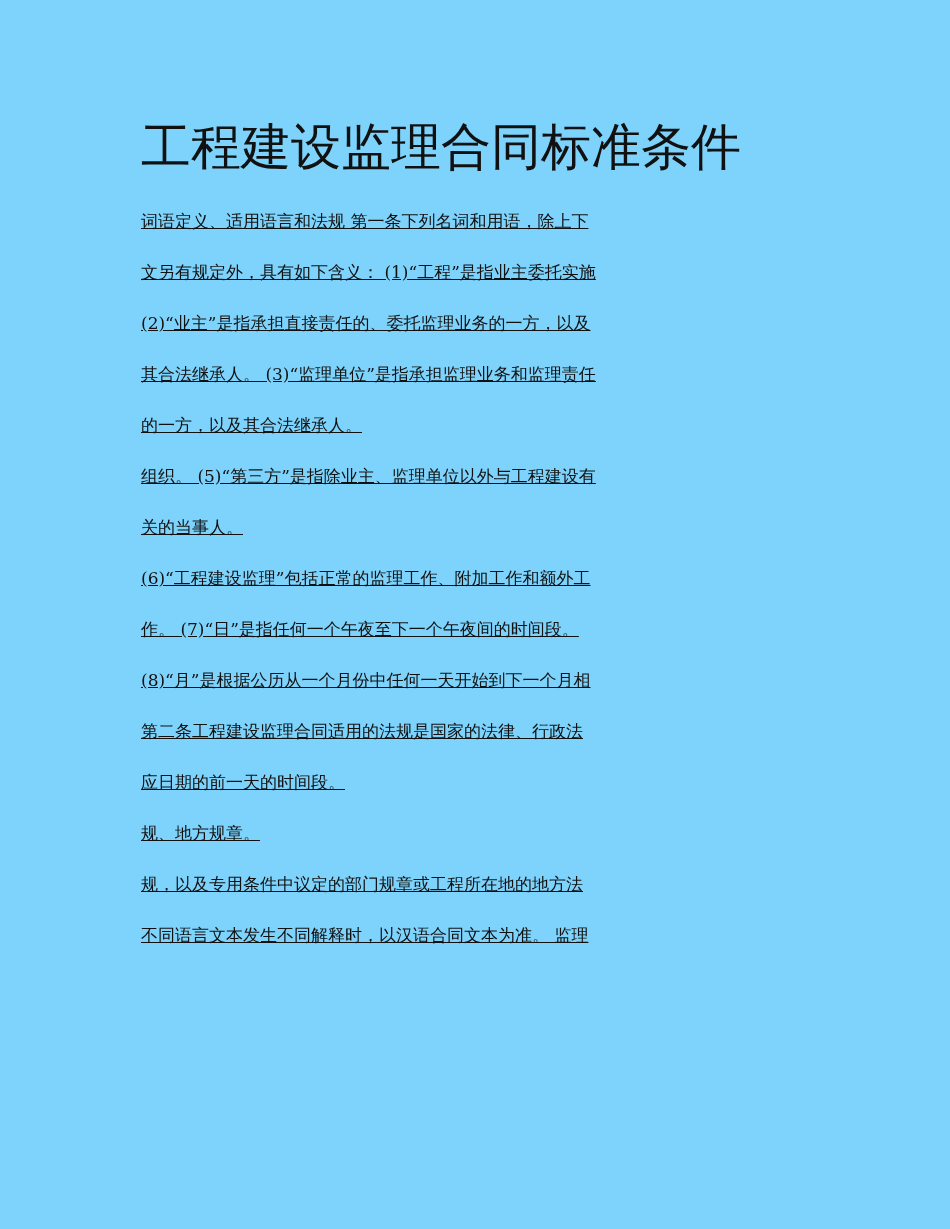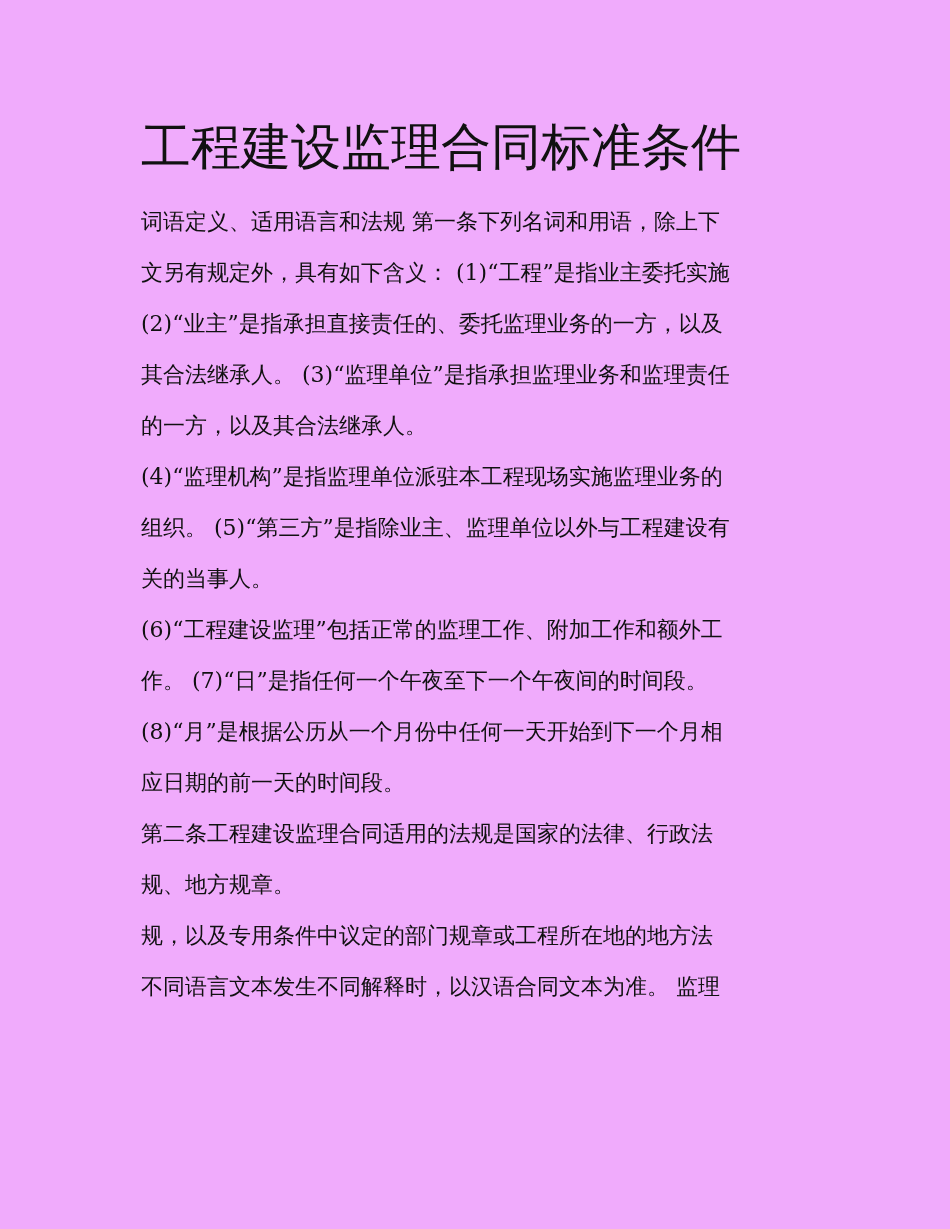--- a/index.html
+++ b/index.html
@@ -14,21 +14,21 @@
       overflow: hidden;
       color: #111111;
       font-family: "DejaVu Serif", "Liberation Serif", serif;
     }
     .page {
       position: absolute;
       left: 0;
       top: 0;
       width: 950px;
       height: 1229px;
-      background: #f0abfc;
+      background: #7dd3fc;
     }
     .title {
       position: absolute;
       left: 141px;
       top: 116px;
       font-size: 50px;
       line-height: 62px;
       white-space: nowrap;
       letter-spacing: 0px;
       font-weight: normal;
@@ -36,41 +36,41 @@
     }
     .body-text {
       position: absolute;
       left: 141px;
       top: 196px;
       width: 680px;
     }
     .line {
       height: 51px;
       line-height: 51px;
-      font-size: 22px;
+      font-size: 17px;
       white-space: nowrap;
+      text-decoration: underline;
     }
   </style>
 </head>
 <body>
 
 <div class="page">
   <h1 class="title">工程建设监理合同标准条件</h1>
 
   <div class="body-text">
     <div class="line">词语定义、适用语言和法规 第一条下列名词和用语，除上下</div>
     <div class="line">文另有规定外，具有如下含义： (1)“工程”是指业主委托实施</div>
     <div class="line">(2)“业主”是指承担直接责任的、委托监理业务的一方，以及</div>
     <div class="line">其合法继承人。 (3)“监理单位”是指承担监理业务和监理责任</div>
     <div class="line">的一方，以及其合法继承人。</div>
-    <div class="line">(4)“监理机构”是指监理单位派驻本工程现场实施监理业务的</div>
     <div class="line">组织。 (5)“第三方”是指除业主、监理单位以外与工程建设有</div>
     <div class="line">关的当事人。</div>
     <div class="line">(6)“工程建设监理”包括正常的监理工作、附加工作和额外工</div>
     <div class="line">作。 (7)“日”是指任何一个午夜至下一个午夜间的时间段。</div>
     <div class="line">(8)“月”是根据公历从一个月份中任何一天开始到下一个月相</div>
+    <div class="line">第二条工程建设监理合同适用的法规是国家的法律、行政法</div>
     <div class="line">应日期的前一天的时间段。</div>
-    <div class="line">第二条工程建设监理合同适用的法规是国家的法律、行政法</div>
     <div class="line">规、地方规章。</div>
     <div class="line">规，以及专用条件中议定的部门规章或工程所在地的地方法</div>
     <div class="line">不同语言文本发生不同解释时，以汉语合同文本为准。 监理</div>
   </div>
 </div>
 
 </body></html>

